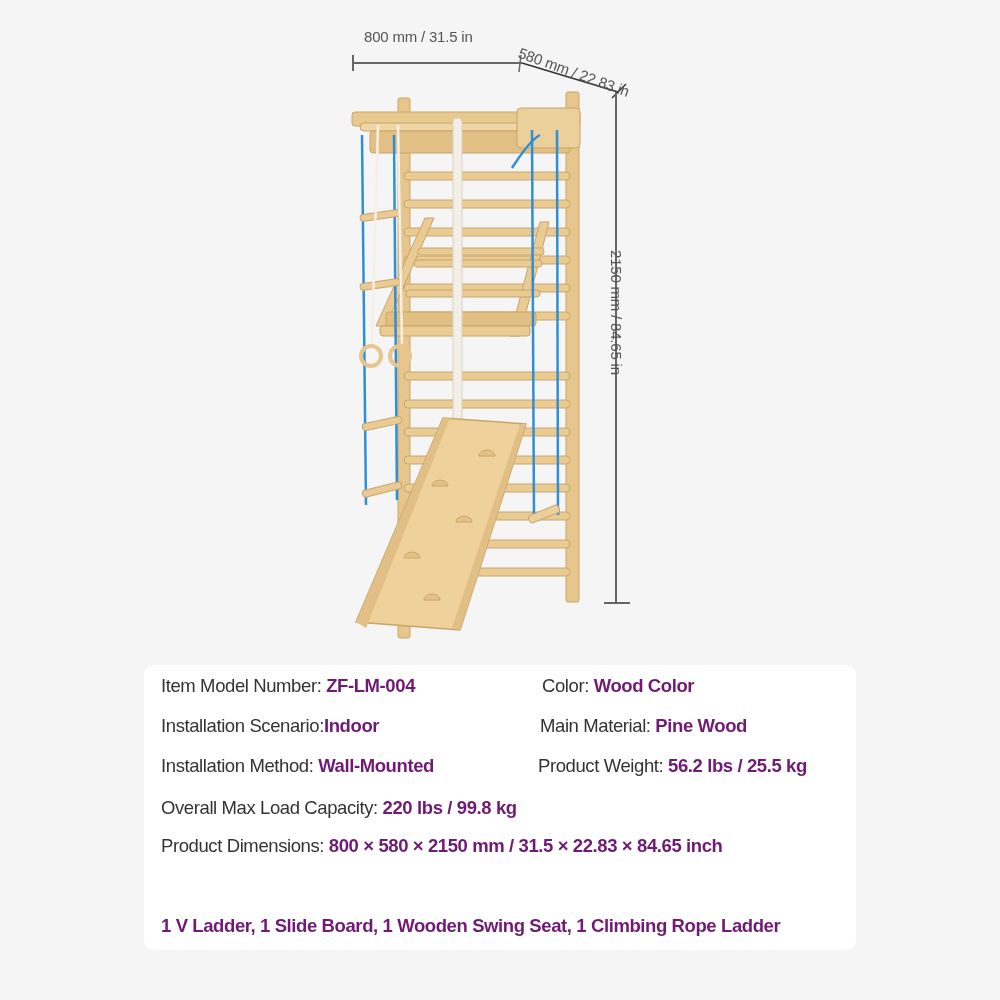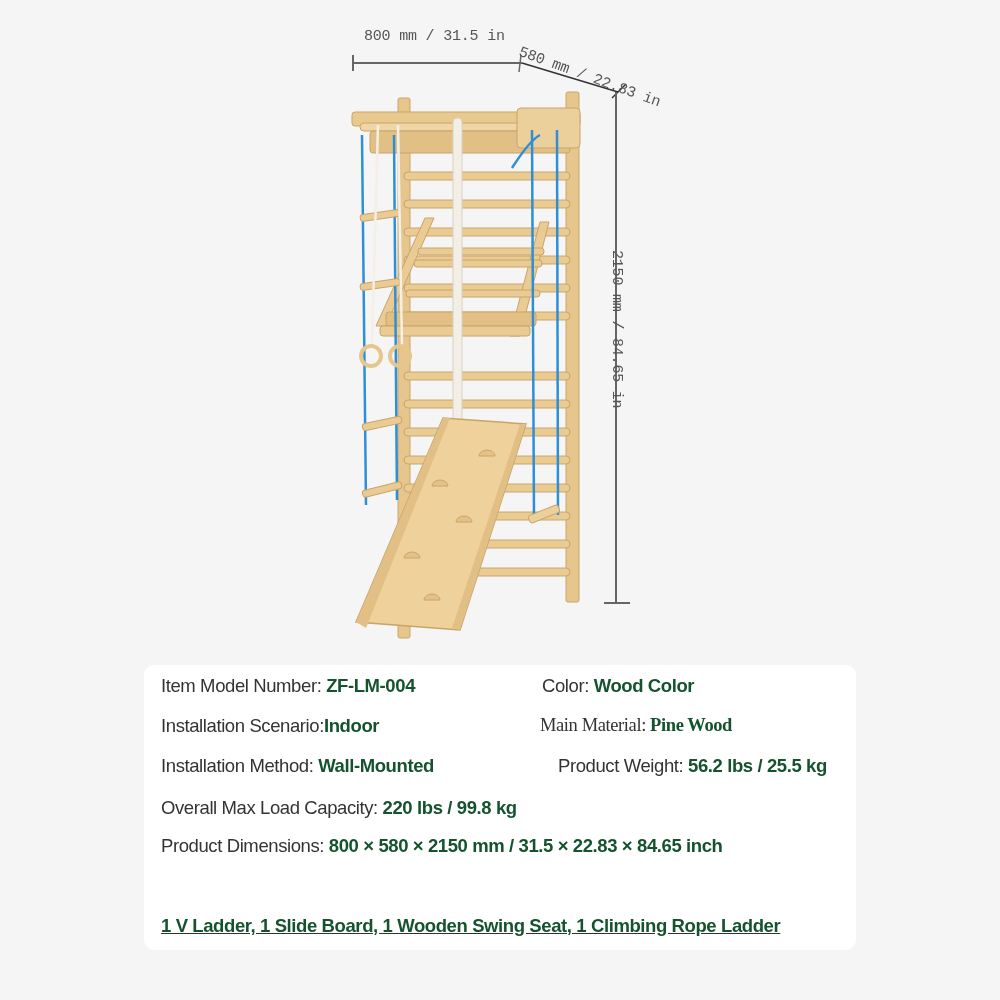--- a/index.html
+++ b/index.html
@@ -2,38 +2,38 @@
 <html><head>
 <meta charset="utf-8">
 <style>
   html, body { margin: 0; padding: 0; }
   body {
     width: 1000px; height: 1000px; overflow: hidden;
     background: #f5f5f5;
     font-family: "Liberation Sans", "DejaVu Sans", sans-serif;
     position: relative;
   }
-  .illustration { position: absolute; left: 0; top: 0; width: 1000px; height: 660px; font-family: Liberation Mono, monospace; }
+  .illustration { position: absolute; left: 0; top: 0; width: 1000px; height: 660px; }
   .dim-label {
     position: absolute; font-size: 15px; color: #555; white-space: nowrap;
     letter-spacing: -0.2px;
   }
   .dim-width { left: 364px; top: 28px; }
   .dim-depth { left: 522px; top: 44px; transform: rotate(20deg); transform-origin: left top; }
   .dim-height { left: 625px; top: 250px; transform: rotate(90deg); transform-origin: left top; }
   .spec-card {
     position: absolute; left: 144px; top: 665px; width: 712px; height: 285px;
     background: #ffffff; border-radius: 10px;
   }
   .spec-row {
     position: absolute; font-size: 18.5px; color: #333; white-space: nowrap;
     letter-spacing: -0.4px;
   }
   .spec-row .label { font-weight: normal; }
-  .spec-row .value { color: #14532d; font-weight: bold; }
+  .spec-row .value { color: #701a75; font-weight: bold; }
 </style>
 </head>
 <body>
 
 <div class="illustration">
   <svg width="1000" height="660" viewBox="0 0 1000 660">
 
     <g stroke="#666" fill="none">
       <line x1="353" y1="63" x2="522" y2="63" stroke-width="2"></line>
       <line x1="353" y1="55" x2="353" y2="71" stroke-width="2"></line>
@@ -136,35 +136,35 @@
   <div class="spec-row" style="left:17px; top:10px;">
     <span class="label">Item Model Number: </span><span class="value">ZF-LM-004</span>
   </div>
   <div class="spec-row" style="left:398px; top:10px;">
     <span class="label">Color:  </span><span class="value">Wood Color</span>
   </div>
 
   <div class="spec-row" style="left:17px; top:50px;">
     <span class="label">Installation Scenario:</span><span class="value">Indoor</span>
   </div>
-  <div class="spec-row" style="left:396px; top:50px;font-family:Liberation Serif, serif;">
+  <div class="spec-row" style="left:396px; top:50px;">
     <span class="label">Main Material: </span><span class="value">Pine Wood</span>
   </div>
 
   <div class="spec-row" style="left:17px; top:90px;text-align:right;">
     <span class="label">Installation Method:  </span><span class="value">Wall-Mounted</span>
   </div>
-  <div class="spec-row" style="left:394px; top:90px;margin-left:20px;">
+  <div class="spec-row" style="left:394px; top:90px;">
     <span class="label">Product Weight: </span><span class="value">56.2 lbs / 25.5 kg</span>
   </div>
 
   <div class="spec-row" style="left:17px; top:132px;">
     <span class="label">Overall Max Load Capacity:  </span><span class="value">220 lbs / 99.8 kg</span>
   </div>
 
   <div class="spec-row" style="left:17px; top:170px;">
     <span class="label">Product Dimensions: </span><span class="value">800 × 580 × 2150 mm / 31.5 × 22.83 × 84.65 inch</span>
   </div>
 
-  <div class="spec-row" style="left:17px; top:250px;text-decoration:underline;">
+  <div class="spec-row" style="left:17px; top:250px;">
     <span class="value">1 V Ladder, 1 Slide Board, 1 Wooden Swing Seat, 1 Climbing Rope Ladder</span>
   </div>
 </div>
 
 </body></html>

